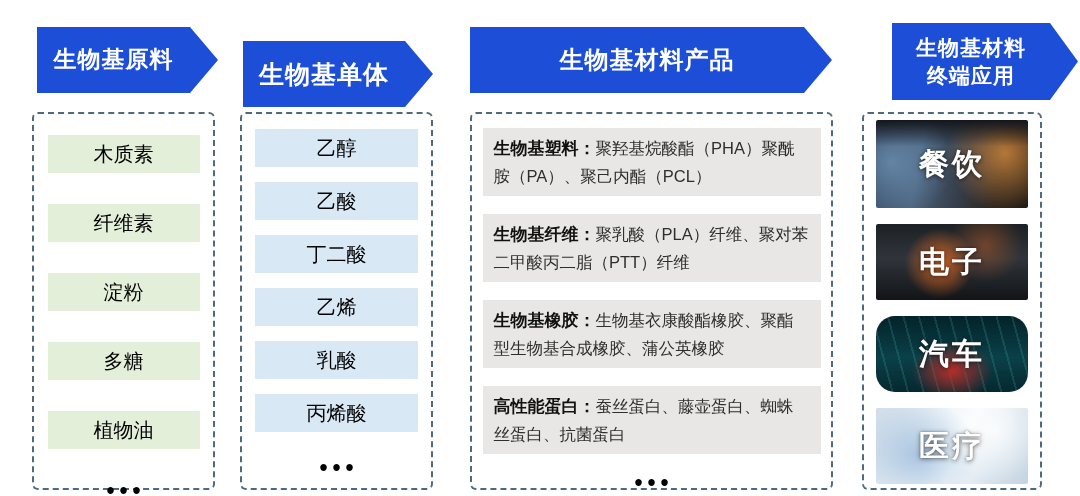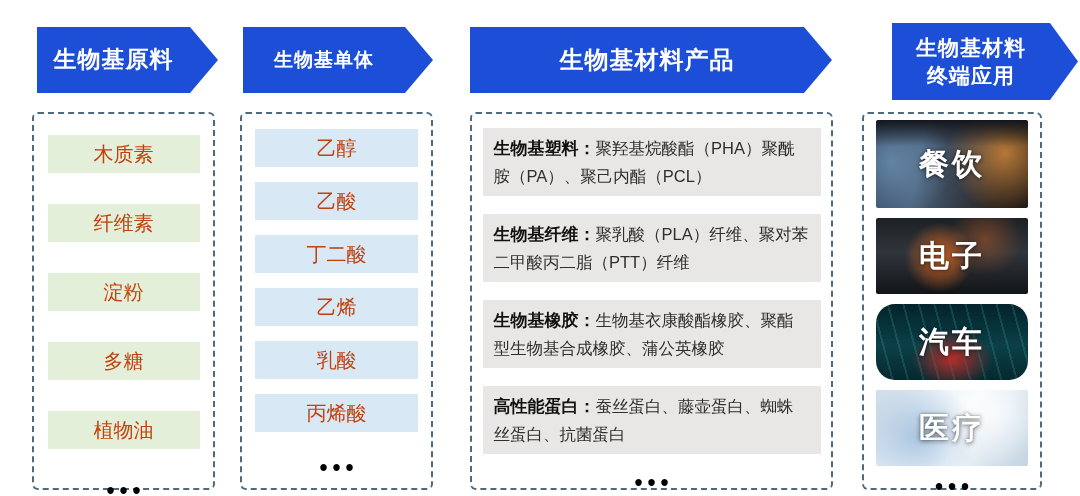--- a/index.html
+++ b/index.html
@@ -17,21 +17,21 @@
 
   
   .dashed-box{
     position:absolute;border:2px dashed #4e6a80;border-radius:6px;box-sizing:border-box;
     display:flex;flex-direction:column;align-items:center;
   }
 
   
   .chip{
     width:152px;height:38px;display:flex;align-items:center;justify-content:center;
-    font-size:20px;color:#c2410c;flex:none;
+    font-size:20px;color:#000000;flex:none;
   }
   .chip.green{background:#e4efda;}
   .chip.blue{background:#d9e8f5;width:163px;}
 
   
   .product-box{
     width:338px;min-height:66px;background:#e8e7e5;box-sizing:border-box;
     padding:7px 11px;font-size:16.5px;line-height:1.58;color:#2e2e2e;flex:none;text-align:left;
   }
   .product-box b{color:#111111;font-size:17px;}
@@ -80,21 +80,21 @@
   </div>
   <div class="dashed-box" style="left:32px;top:112px;width:183px;height:378px;padding-top:21px;gap:31px;">
     <div class="chip green">木质素</div>
     <div class="chip green">纤维素</div>
     <div class="chip green">淀粉</div>
     <div class="chip green">多糖</div>
     <div class="chip green">植物油</div>
     <div class="dots">•••</div>
   </div>
 
-  <div class="arrow-header" style="left:243px;top:27px;width:190px;height:66px;font-size:19px;">
+  <div class="arrow-header" style="left:243px;top:41px;width:190px;height:66px;font-size:25px;">
     <span class="line">生物基单体</span>
   </div>
   <div class="dashed-box" style="left:240px;top:112px;width:193px;height:378px;padding-top:15px;gap:15px;">
     <div class="chip blue">乙醇</div>
     <div class="chip blue">乙酸</div>
     <div class="chip blue">丁二酸</div>
     <div class="chip blue">乙烯</div>
     <div class="chip blue">乳酸</div>
     <div class="chip blue">丙烯酸</div>
     <div class="dots">•••</div>
@@ -116,21 +116,21 @@
     <div class="product-box">
       <b>高性能蛋白：</b><span>蚕丝蛋白、藤壶蛋白、蜘蛛丝蛋白、抗菌蛋白</span>
     </div>
     <div class="dots">•••</div>
   </div>
 
   <div class="arrow-header" style="left:892px;top:23px;width:186px;height:77px;font-size:21px;">
     <span class="line">生物基材料</span>
     <span class="line">终端应用</span>
   </div>
-  <div class="dashed-box" style="left:862px;top:112px;width:180px;height:378px;padding-top:6px;gap:10px;">
+  <div class="dashed-box" style="left:862px;top:112px;width:180px;height:378px;padding-top:6px;gap:16px;">
     <div class="app-tile tall scene-restaurant">
       <span class="app-label">餐饮</span>
     </div>
     <div class="app-tile scene-electronics">
       <span class="app-label">电子</span>
     </div>
     <div class="app-tile scene-automotive">
       <span class="app-label">汽车</span>
     </div>
     <div class="app-tile scene-medical">

